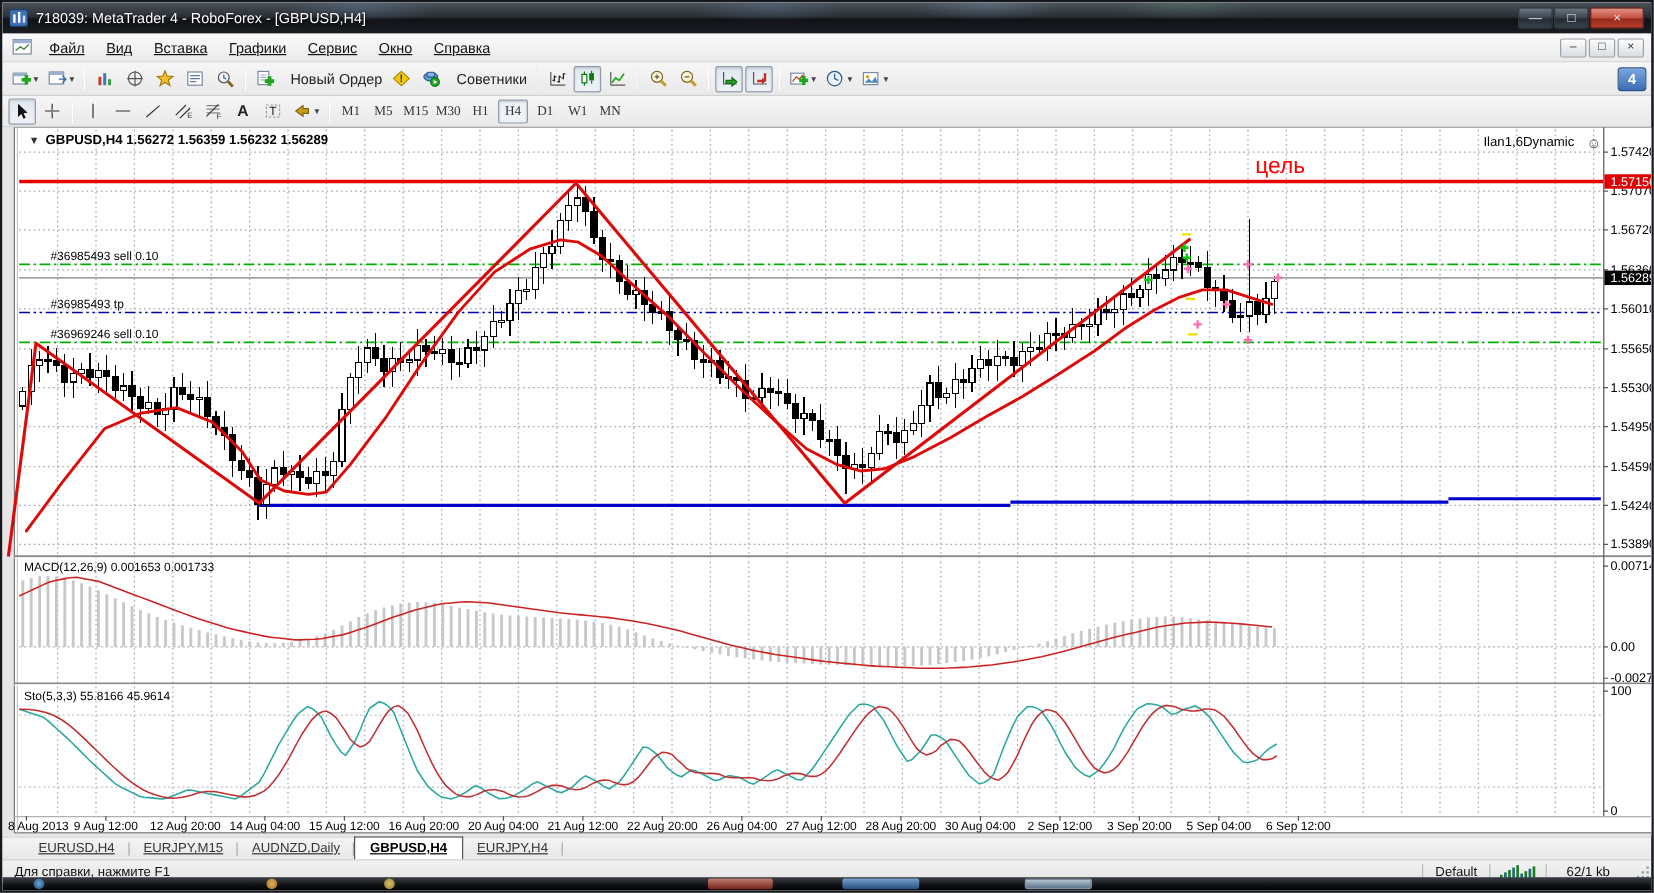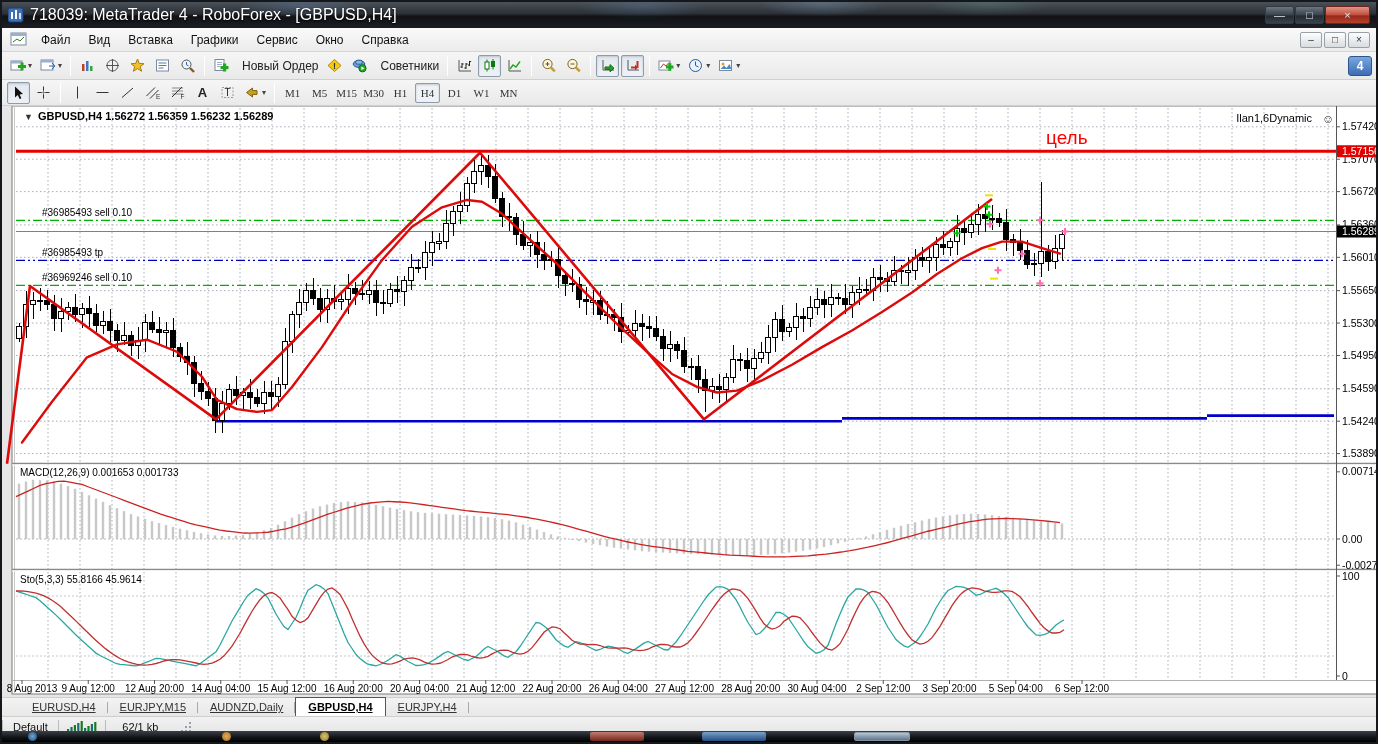--- a/index.html
+++ b/index.html
@@ -8,21 +8,21 @@
        font-family:"Liberation Sans",sans-serif;overflow:hidden;
        border:2px solid #14171c;}
   
   .titlebar{height:26px;display:flex;align-items:center;padding:0 6px;color:#fff;
     background:
       radial-gradient(ellipse 90px 18px at 300px 4px,rgba(120,160,210,.25),transparent 70%),
       radial-gradient(ellipse 90px 18px at 640px 4px,rgba(120,160,210,.22),transparent 70%),
       radial-gradient(ellipse 90px 18px at 820px 2px,rgba(150,190,230,.25),transparent 70%),
       radial-gradient(ellipse 90px 18px at 985px 2px,rgba(120,200,160,.18),transparent 70%),
       linear-gradient(#4a5158 0%,#2b3036 45%,#101216 55%,#1b1f24 100%);}
-  .titlebar .title{font-size:16px;margin-left:6px;text-shadow:0 1px 2px #000;white-space:nowrap;}
+  .titlebar .title{font-size:12px;margin-left:6px;text-shadow:0 1px 2px #000;white-space:nowrap;}
   .winbtns{margin-left:auto;display:flex;gap:1px;}
   .wb{width:29px;height:18px;border:1px solid #343a40;border-radius:2px;color:#dfe6ee;
       font-size:11px;line-height:16px;text-align:center;
       background:linear-gradient(#6a7682,#3a434c 50%,#232a31 55%,#39424b);}
   .wb.close{width:45px;background:linear-gradient(#e29489,#c14f3d 50%,#96291a 55%,#b8402d);border-color:#6e241a;}
   
   .menubar{height:24px;display:flex;align-items:center;background:linear-gradient(#fafafa,#ebebeb);
     border-bottom:1px solid #d5d5d5;padding:0 4px;font-size:12px;color:#111;}
   .menuitem{padding:3px 9px;cursor:default;}
   .mdicon{width:18px;height:15px;margin:0 4px;}
@@ -83,21 +83,21 @@
       <div class="wb close">×</div>
     </div>
   </div>
 
   <div class="menubar">
     <svg class="mdicon" width="18" height="15">
       <rect x="1" y="1" width="15" height="12" fill="#fff" stroke="#7a8aa0"></rect>
       <rect x="1" y="1" width="15" height="3" fill="#9ab0cc"></rect>
       <polyline points="3,10 7,7 10,9 14,5" fill="none" stroke="#2a7a2a"></polyline>
     </svg>
-    <div id="menu-items" style="display:flex;">
+    <div id="menu-items" style="display:flex;text-decoration:underline;">
         <div class="menuitem">Файл</div>
         <div class="menuitem">Вид</div>
         <div class="menuitem">Вставка</div>
         <div class="menuitem">Графики</div>
         <div class="menuitem">Сервис</div>
         <div class="menuitem">Окно</div>
         <div class="menuitem">Справка</div>
       </div>
     <div class="mdibtns">
       <div class="mdib">–</div>
@@ -1073,20 +1073,21 @@
 
   <div class="tabsbar" id="tabs-bar">
       <div class="tab">EURUSD,H4</div>
       <div class="tab">EURJPY,M15</div>
       <div class="tab">AUDNZD,Daily</div>
       <div class="tab active">GBPUSD,H4</div>
       <div class="tab">EURJPY,H4</div>
     </div>
 
   <div class="statusbar">
+    <div class="scell first">Для справки, нажмите F1</div>
     <div class="scell">Default</div>
     <div class="scell" style="padding:0 6px;">
       <svg width="34" height="13" id="traffic-svg">
           <rect x="2" y="9" width="2.2" height="4" fill="#1e7a1e"></rect>
           <rect x="5.4" y="7" width="2.2" height="6" fill="#1b6a74"></rect>
           <rect x="8.8" y="5" width="2.2" height="8" fill="#1e7a1e"></rect>
           <rect x="12.2" y="3" width="2.2" height="10" fill="#1b6a74"></rect>
           <rect x="15.6" y="1" width="2.2" height="12" fill="#1e7a1e"></rect>
           <rect x="19" y="8" width="2.2" height="5" fill="#1b6a74"></rect>
           <rect x="22.4" y="6" width="2.2" height="7" fill="#1e7a1e"></rect>

